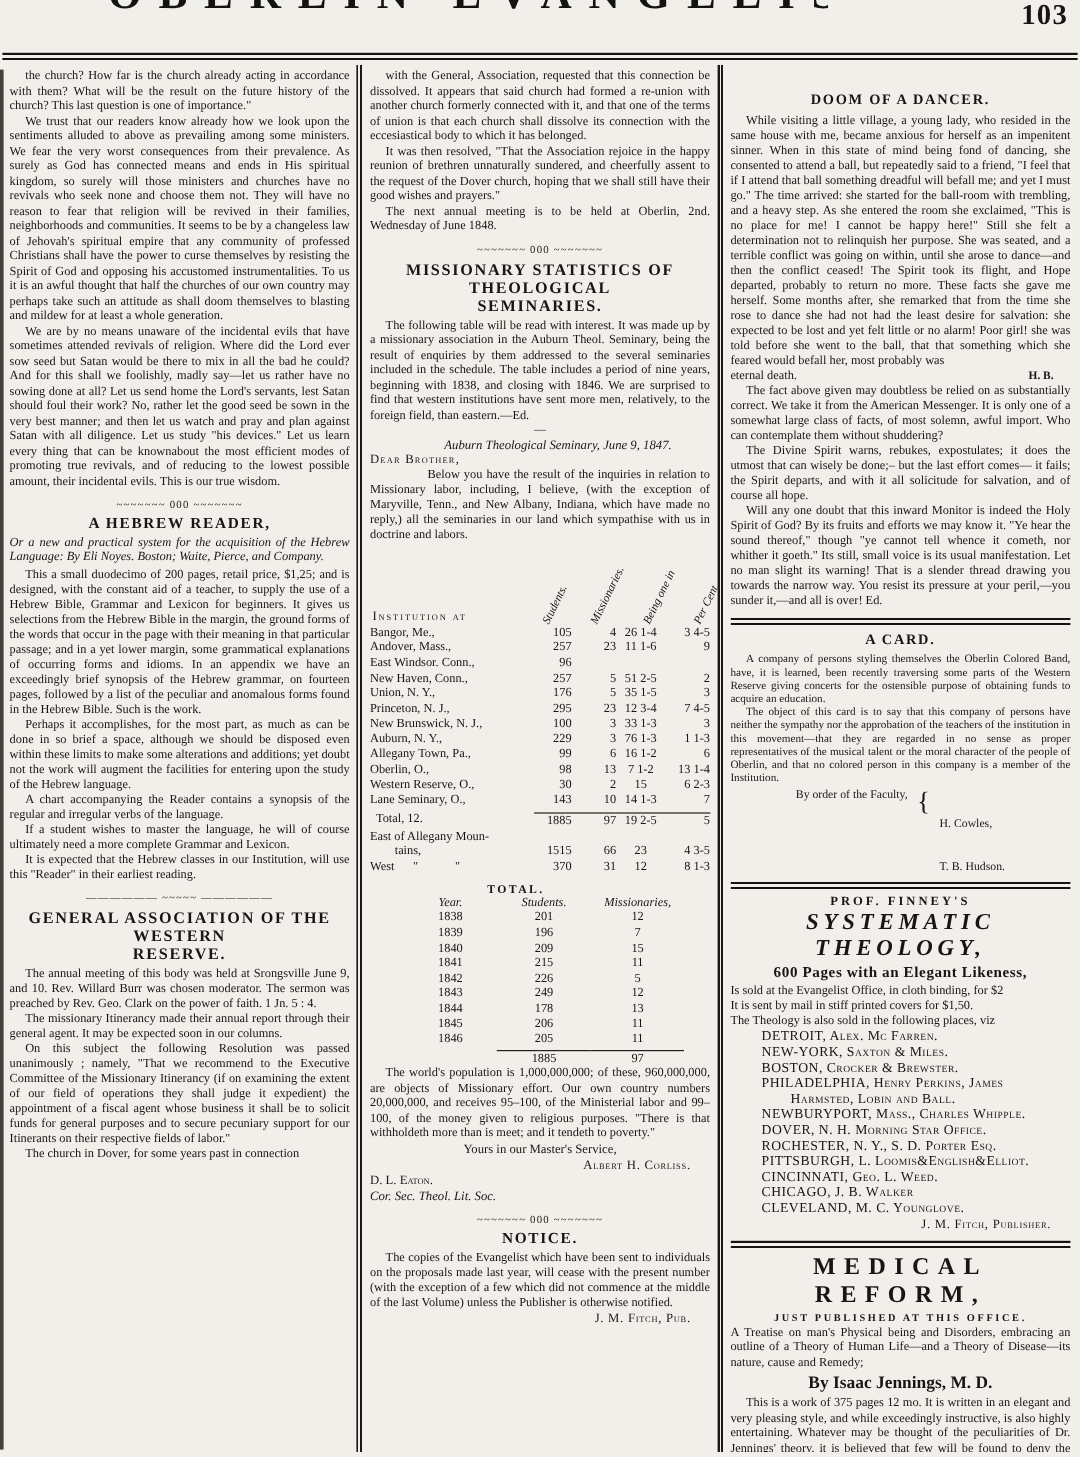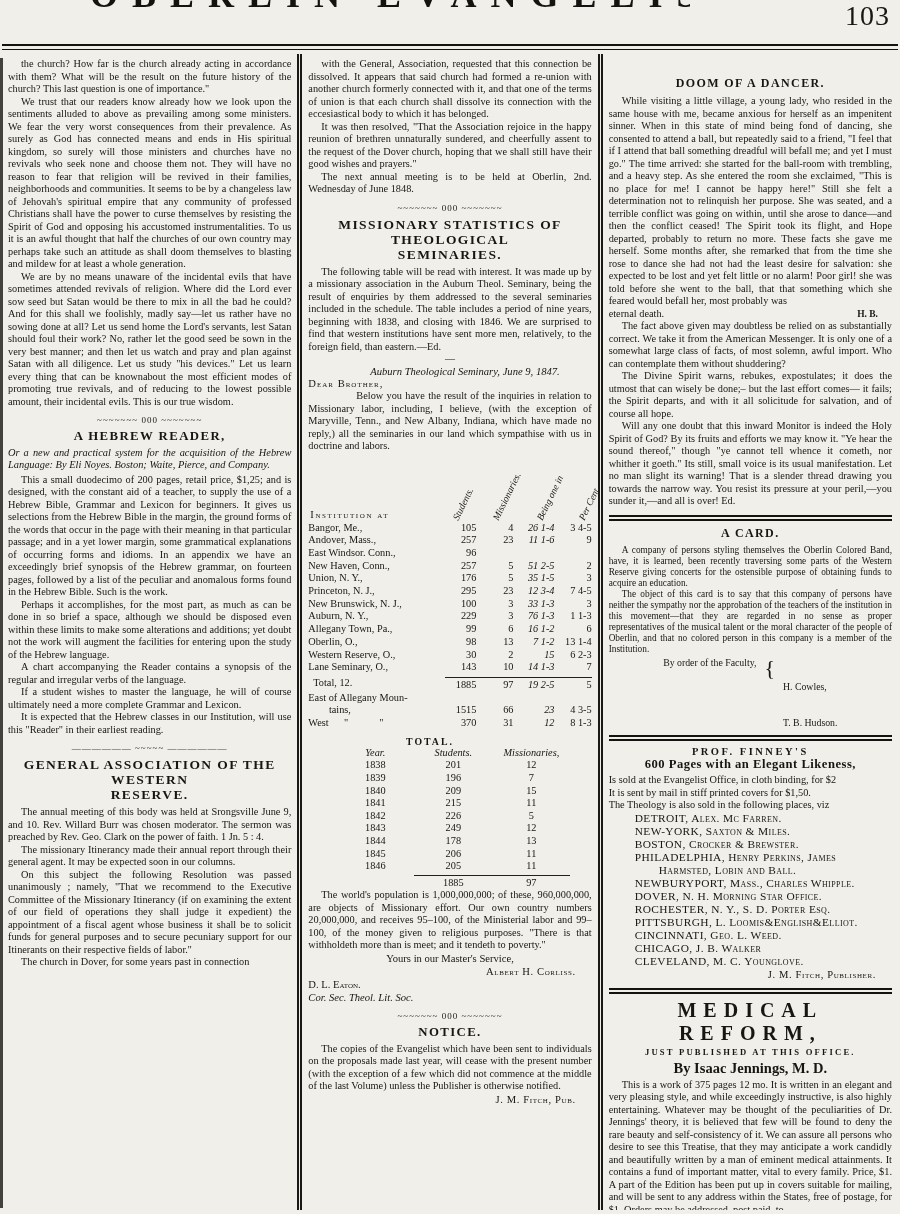--- a/index.html
+++ b/index.html
@@ -7,21 +7,21 @@
     width:900px;height:1214px;overflow:hidden;position:relative;
     background:#f1efe9;color:#181613;
     font-family:"Liberation Serif","DejaVu Serif",serif;
     -webkit-font-smoothing:antialiased;
   }
   .edge-left{position:absolute;left:0;top:58px;width:3px;height:1150px;background:#17150f;opacity:.8;}
   
   .masthead{position:relative;height:44px;}
   .mast-clip{position:absolute;left:90px;top:0;width:600px;height:34px;overflow:hidden;}
   .mast-title{font-size:36px;line-height:36px;font-weight:bold;letter-spacing:14px;margin-top:-23px;white-space:nowrap;color:#141310;}
-  .page-number{position:absolute;right:10px;top:0;font-size:28px;font-weight:normal;letter-spacing:1px;}
+  .page-number{position:absolute;right:10px;top:0;font-size:24px;font-weight:bold;letter-spacing:1px;}
   .toprule{height:8px;margin:0 2px 2px 2px;
     background:linear-gradient(#15130f 0 2.2px,transparent 2.2px 4.6px,#15130f 4.6px 6.4px,transparent 6.4px);}
   
   .cols{display:flex;align-items:stretch;padding:0 2px;height:1156px;overflow:hidden;}
   .col{width:292px;padding:4px 6px 0 6px;overflow:hidden;}
   .vsep{width:5px;flex:0 0 5px;
     background:linear-gradient(to right,#1b1916 0 1.7px,transparent 1.7px 3.1px,#1b1916 3.1px 4.7px,transparent 4.7px);}
   
   .p{font-size:10.3px;line-height:12.5px;text-align:justify;text-indent:13px;margin:0;}
   .p.noind{text-indent:0;}
@@ -46,21 +46,21 @@
   .hrule2{height:6px;margin:7px 0 5px;
     background:linear-gradient(#15130f 0 1.9px,transparent 1.9px 4px,#15130f 4px 5.8px,transparent 5.8px);}
   
   .thead{position:relative;height:64px;margin-top:5px;}
   .thead .corner{position:absolute;left:2px;bottom:2px;font-variant:small-caps;letter-spacing:1.6px;font-size:10.6px;}
   .rot{position:absolute;bottom:0;transform-origin:0 100%;transform:rotate(-64deg);font-style:italic;font-size:9.6px;white-space:nowrap;}
   .trow{display:flex;font-size:10.3px;line-height:12.7px;}
   .tc1{width:140px;white-space:pre;overflow:hidden;}
   .tc2{width:32px;text-align:right;}
   .tc3{width:38px;text-align:right;}
-  .tc4{width:42px;text-align:right;font-style:italic;}
+  .tc4{width:42px;text-align:center;}
   .tc5{width:36px;text-align:right;padding-left:2px;}
   .totrow{margin-top:3px;}
   .totrow .num{border-top:1px solid #23201b;padding-top:1px;}
   .t2{margin-top:6px;}
   .t2 .t2title{text-align:center;font-variant:small-caps;letter-spacing:2px;font-size:9.8px;font-weight:bold;margin-left:-40px;}
   .t2row{display:flex;font-size:10.3px;line-height:12.6px;padding-left:28px;}
   .t2c{width:78px;text-align:center;}
   .t2 .hd{font-style:italic;}
   .t2tot{border-top:1px solid #23201b;margin-top:2px;padding-top:1px;}
   
@@ -403,20 +403,21 @@
           <div>H. Cowles,</div>
           <div>T. B. Hudson.</div>
         </span>
       </div>
     </div>
 
     <div class="hrule2"></div>
 
     <div>
       <div class="kicker">PROF. FINNEY'S</div>
+      <div class="theo-title">SYSTEMATIC THEOLOGY,</div>
       <div class="theo-sub">600 Pages with an Elegant Likeness,</div>
       <div>
 
       <p class="p noind">Is sold at the Evangelist Office, in cloth binding, for $2</p>
           <p class="p noind">It is sent by mail in stiff printed covers for $1,50.</p>
           <p class="p noind">The Theology is also sold in the following places, viz</p>
         </div>
       <div>
 
       <div class="place">DETROIT, Alex. Mc Farren.</div>
@@ -432,19 +433,20 @@
           <div class="place">CLEVELAND, M. C. Younglove.</div>
         </div>
       <div class="sigline sig-right sc">J. M. Fitch, Publisher.</div>
     </div>
 
     <div class="hrule2"></div>
 
     <div>
       <div class="med-title">MEDICAL REFORM,</div>
       <div class="med-kick">JUST PUBLISHED AT THIS OFFICE.</div>
+      <p class="p noind">A Treatise on man's Physical being and Disorders, embracing an outline of a Theory of Human Life—and a Theory of Disease—its nature, cause and Remedy;</p>
       <div class="byline">By Isaac Jennings, M. D.</div>
       <p class="p">This is a work of 375 pages 12 mo.  It is written in an elegant and very pleasing style, and while exceedingly instructive, is also highly entertaining.  Whatever may be thought of the peculiarities of Dr. Jennings' theory, it is believed that few will be found to deny the rare beauty and self-consistency of it.  We can assure all persons who desire to see this Treatise, that they may anticipate a work candidly and beautifully written by a man of eminent medical attainments.  It contains a fund of important matter, vital to every family.  Price, $1.  A part of the Edition has been put up in covers suitable for mailing, and will be sent to any address within the States, free of postage, for $1.  Orders may be addressed, post paid, to</p>
 
     </div>
   </div>
 
 </div>
 
 </body></html>

